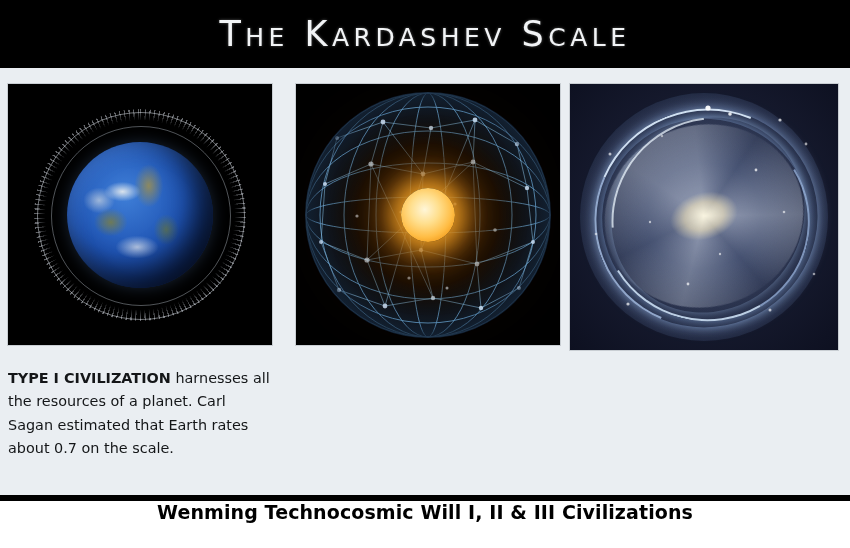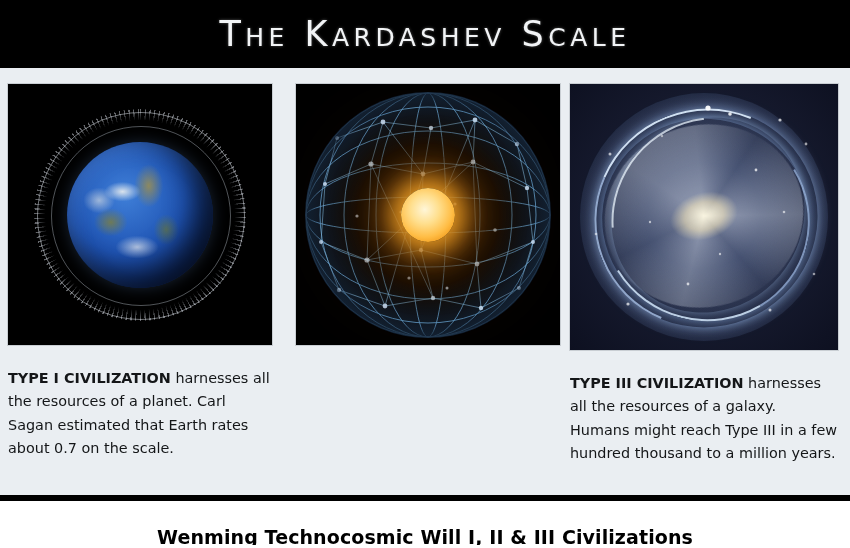--- a/index.html
+++ b/index.html
@@ -270,21 +270,21 @@
     height: 6px;
     background: #000000;
   }
   .footer-band {
     position: absolute;
     left: 0; top: 501px;
     width: 850px;
     height: 47px;
     background: #ffffff;
     display: flex;
-    align-items: flex-end;
+    align-items: flex-start;
     justify-content: center;
   }
   .footer-text {
     color: #000000;
     font-family: "DejaVu Sans", sans-serif;
     font-size: 19px;
     font-weight: bold;
     letter-spacing: 0.1px;
     white-space: nowrap;
   }
@@ -413,23 +413,20 @@
                 <circle cx="92" cy="52" r="1.2" opacity="0.5"></circle>
                 <circle cx="186" cy="86" r="1.4" opacity="0.75"></circle>
                 <circle cx="118" cy="200" r="1.4" opacity="0.7"></circle>
                 <circle cx="150" cy="170" r="1.2" opacity="0.6"></circle>
                 <circle cx="80" cy="138" r="1.2" opacity="0.6"></circle>
                 <circle cx="214" cy="128" r="1.3" opacity="0.6"></circle>
               </g>
             </svg>
           </div>
         </div>
-        <div class="caption">
-          <span class="lead">TYPE III CIVILIZATION</span><span> harnesses all the resources of a galaxy. Humans might reach Type III in a few hundred thousand to a million years.</span>
-        </div>
       </div>
 
     </div>
   </div>
 
   <div class="footer-rule"></div>
   <div class="footer-band">
     <div class="footer-text">Wenming Technocosmic Will I, II &amp; III Civilizations</div>
   </div>
 

